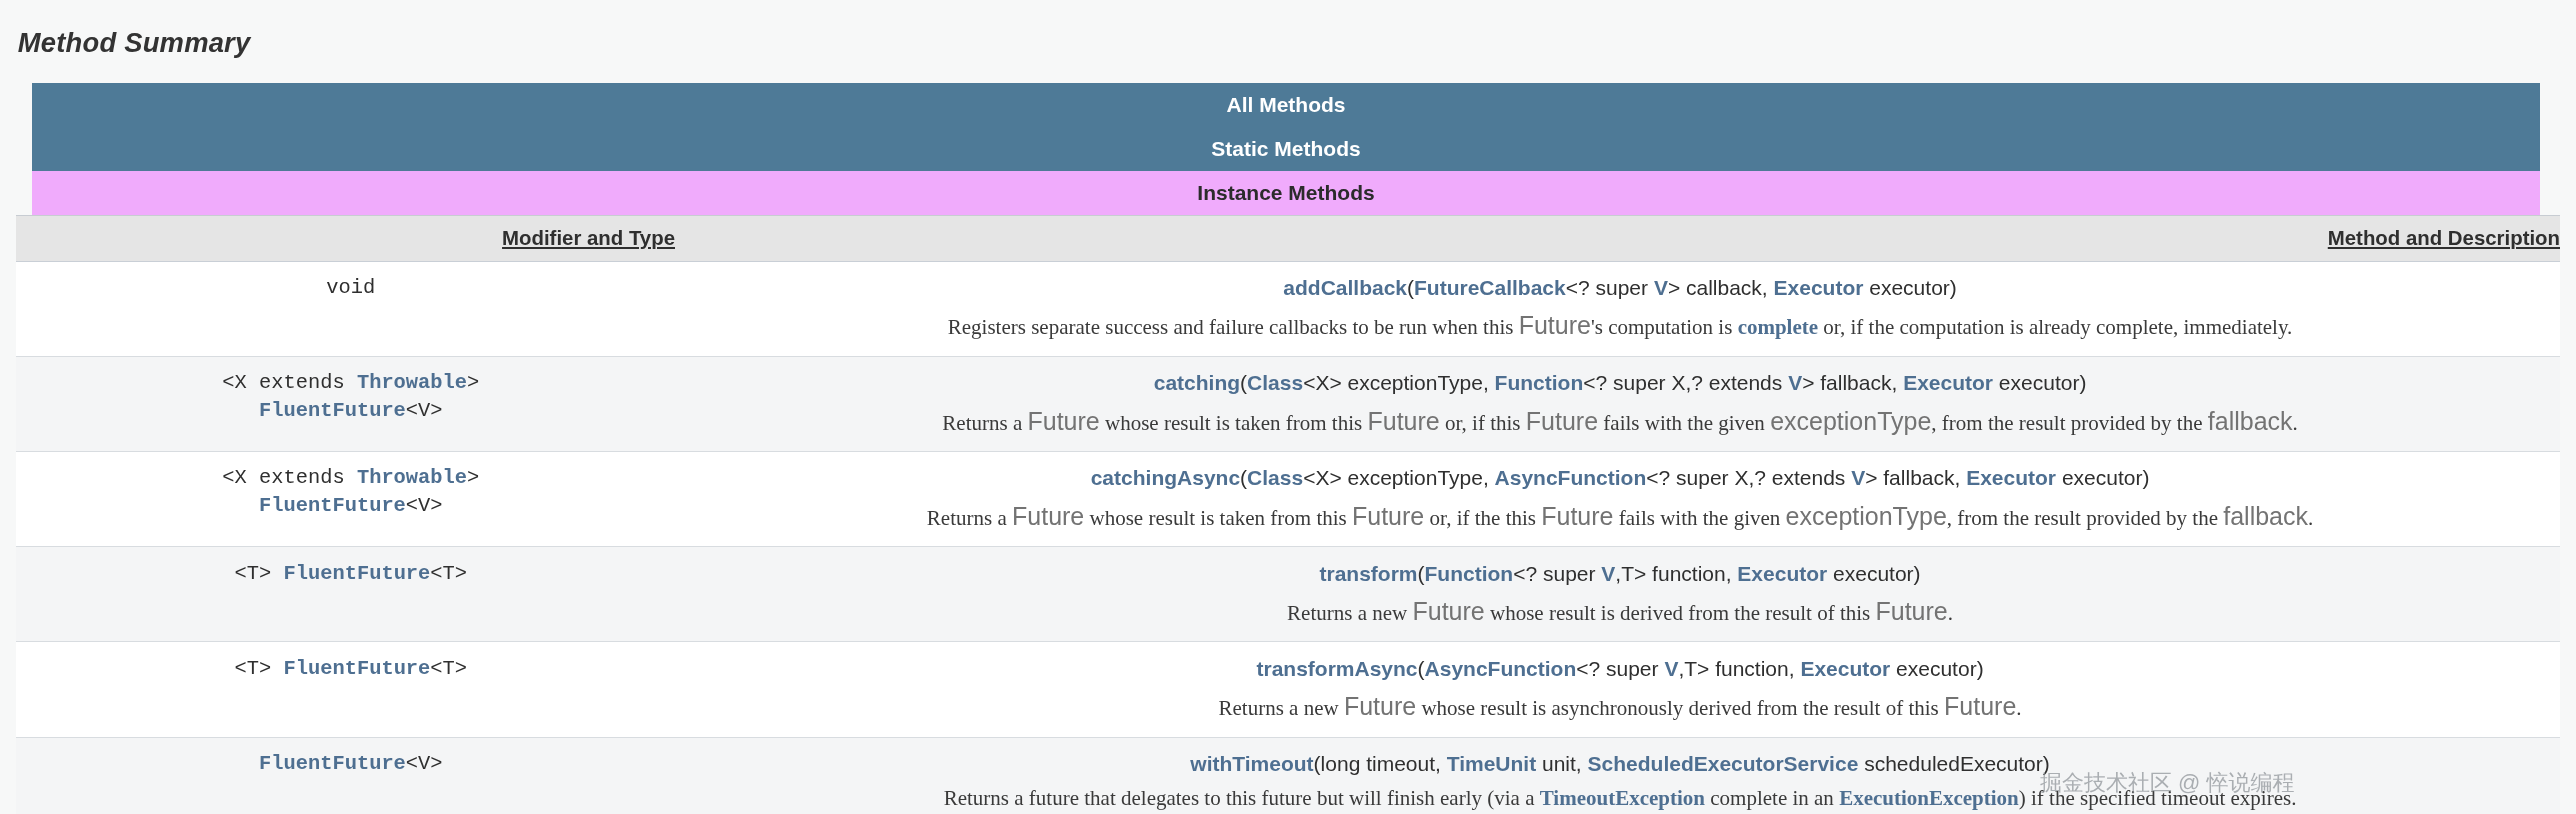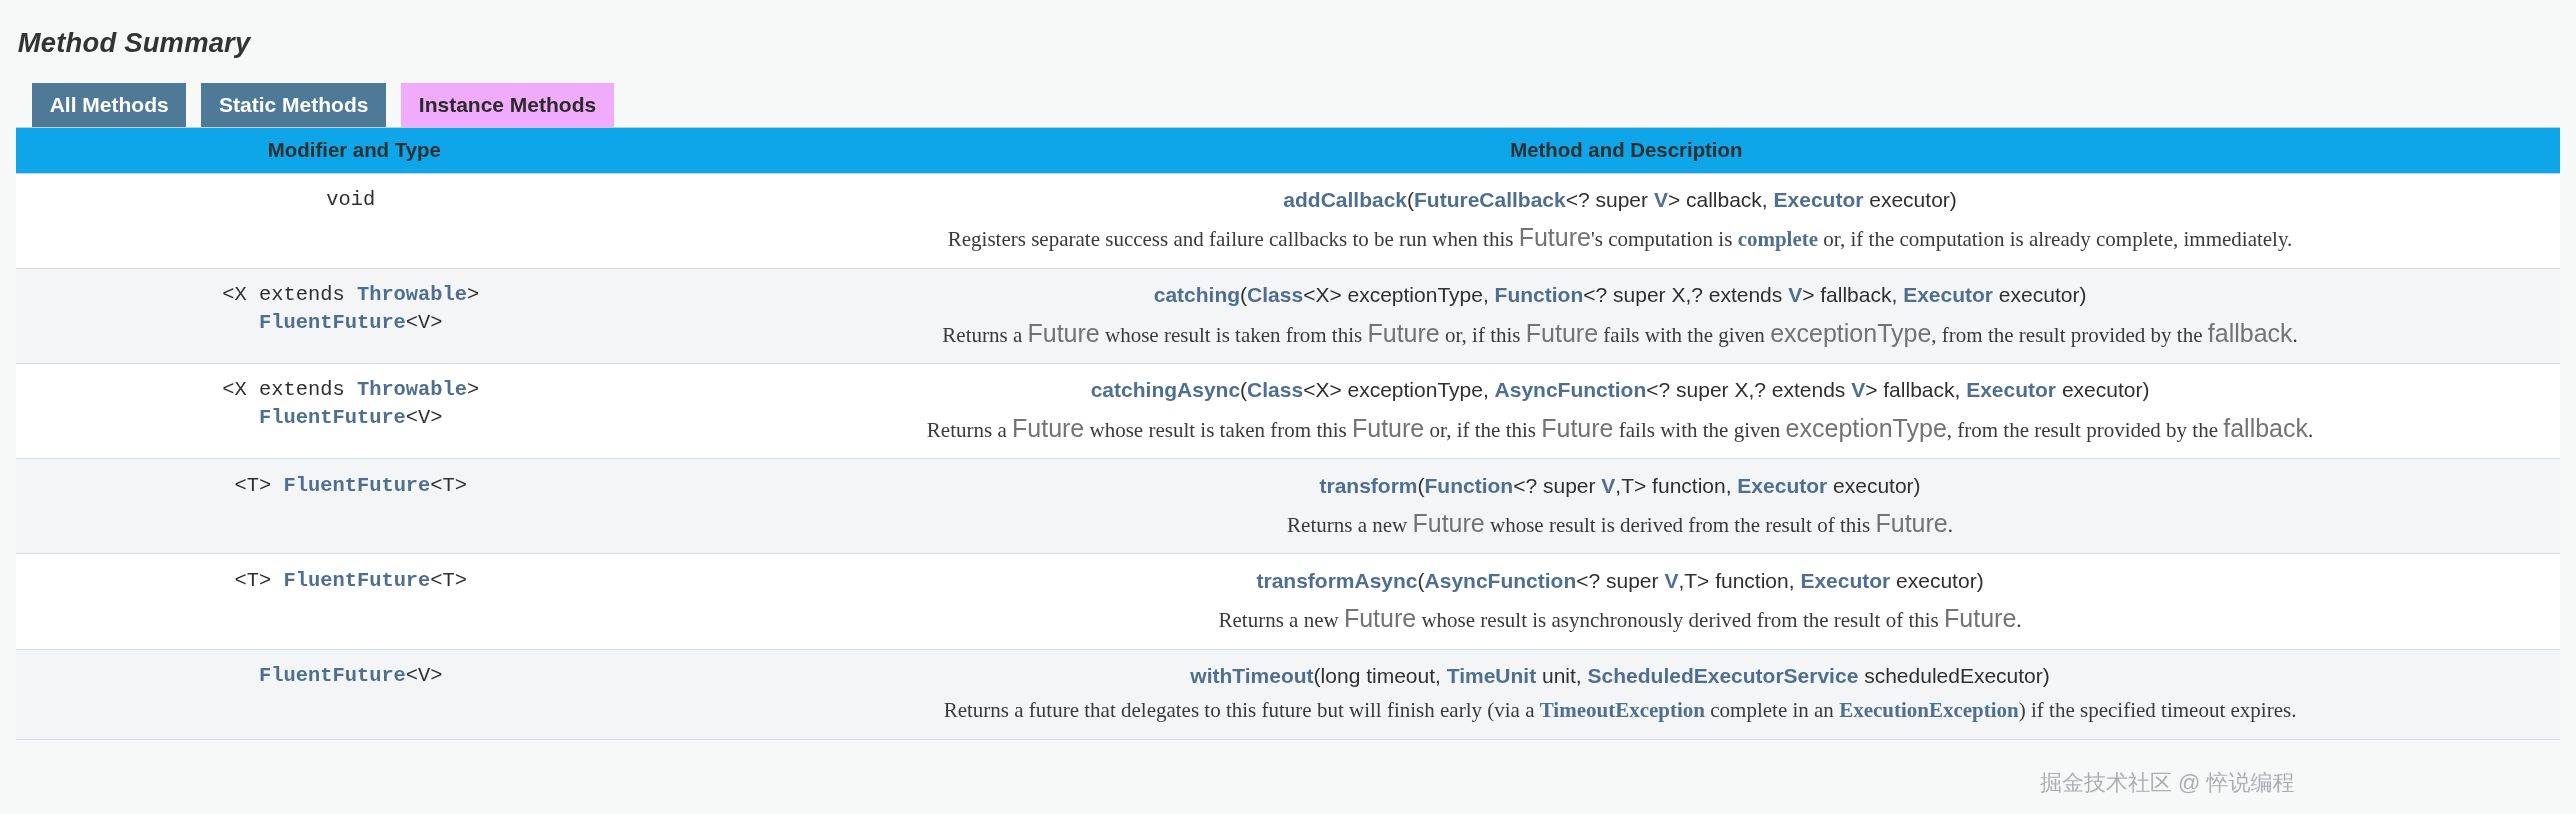--- a/index.html
+++ b/index.html
@@ -32,22 +32,23 @@
     font-size: 27.4px;
     color: #333333;
     padding: 26.6px 0 0 1.8px;
     letter-spacing: 0.2px;
   }
 
   
   .tab-bar {
     margin-top: 24px;
     display: flex;
-    gap: 15px;
+    gap: 0;
     padding-left: 16px;
+    flex-direction: column;
   }
   .tab {
     font-family: "Liberation Sans", sans-serif;
     font-weight: bold;
     font-size: 21px;
     line-height: 1;
     padding: 11.5px 17.7px 11.5px 17.7px;
     background: #4E7A97;
     color: #FFFFFF;
     white-space: nowrap;
@@ -65,29 +66,30 @@
     width: 2544px;
     border-collapse: collapse;
     table-layout: fixed;
     background: #FFFFFF;
     border-top: 0.9px solid #C7CCD2;
   }
   .summary-table col.c1 { width: 659px; }
   .summary-table col.c2 { width: 1885px; }
 
   .summary-table thead th {
-    background: #0ea5e9;
+    background: #e5e5e5;
     font-family: "Liberation Sans", sans-serif;
     font-weight: bold;
     font-size: 20.4px;
     color: #2F2F2F;
-    text-align: center;
+    text-align: right;
     padding: 11.5px 0 10.6px 17.7px;
     border-bottom: 0.9px solid #C9CFD6;
     white-space: nowrap;
+    text-decoration: underline;
   }
 
   .summary-table tbody tr.row-alt > td { background: #F4F5F6; }
   .summary-table tbody tr > td { background: #FFFFFF; }
 
   .summary-table td {
     vertical-align: top;
     border-bottom: 0.9px solid #D8DCE0;
     padding: 12.4px 8.9px 14px 17.7px;
     text-align: center;

